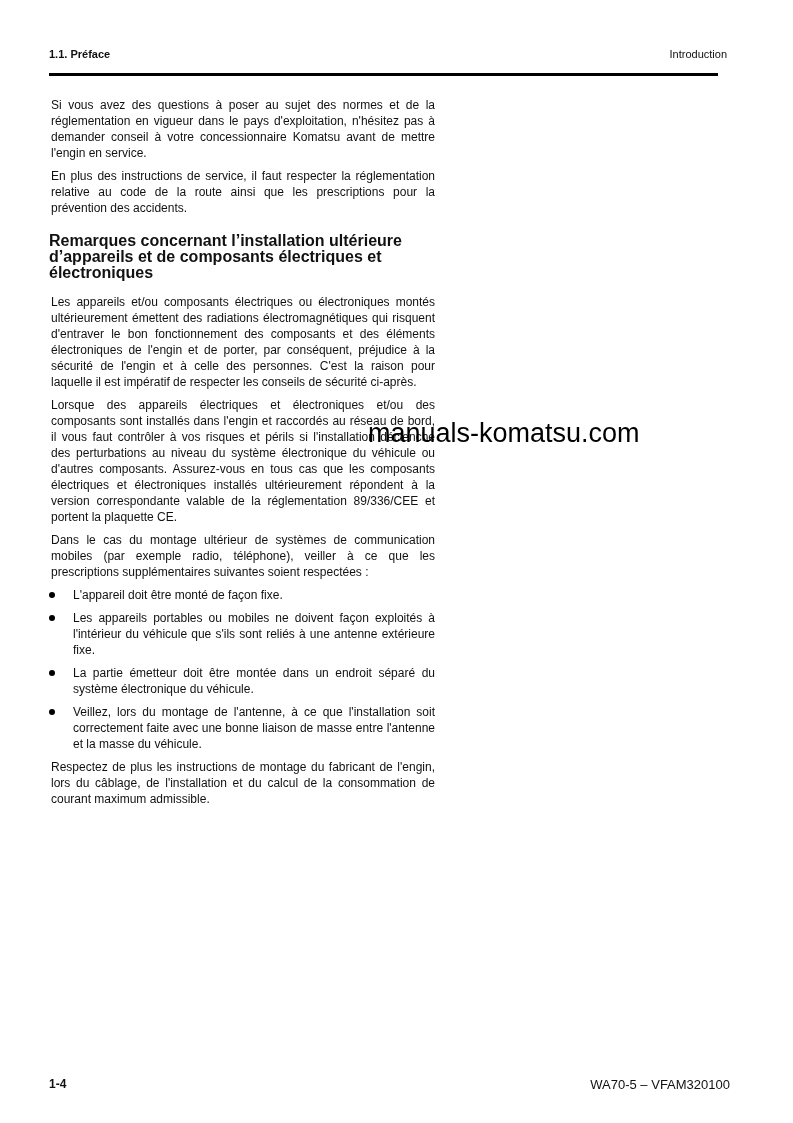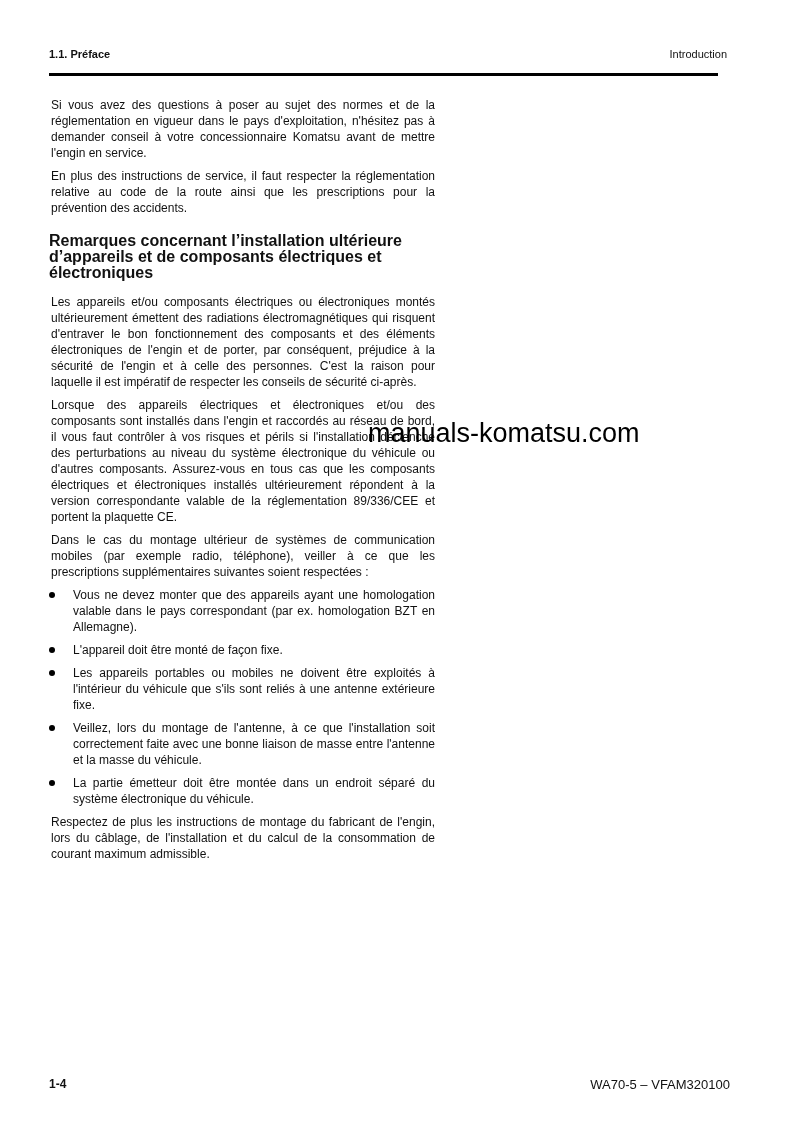--- a/index.html
+++ b/index.html
@@ -26,25 +26,24 @@
 <div class="hdr-rule"></div>
 
 <div class="content">
   <p>Si vous avez des questions à poser au sujet des normes et de la réglementation en vigueur dans le pays d'exploitation, n'hésitez pas à demander conseil à votre concessionnaire Komatsu avant de mettre l'engin en service.</p>
   <p>En plus des instructions de service, il faut respecter la réglementation relative au code de la route ainsi que les prescriptions pour la prévention des accidents.</p>
   <h3>Remarques concernant l’installation ultérieure d’appareils et de composants électriques et électroniques</h3>
   <p>Les appareils et/ou composants électriques ou électroniques montés ultérieurement émettent des radiations électromagnétiques qui risquent d'entraver le bon fonctionnement des composants et des éléments électroniques de l'engin et de porter, par conséquent, préjudice à la sécurité de l'engin et à celle des personnes. C'est la raison pour laquelle il est impératif de respecter les conseils de sécurité ci-après.</p>
   <p>Lorsque des appareils électriques et électroniques et/ou des composants sont installés dans l'engin et raccordés au réseau de bord, il vous faut contrôler à vos risques et périls si l'installation déclenche des perturbations au niveau du système électronique du véhicule ou d'autres composants. Assurez-vous en tous cas que les composants électriques et électroniques installés ultérieurement répondent à la version correspondante valable de la réglementation 89/336/CEE et portent la plaquette CE.</p>
   <p>Dans le cas du montage ultérieur de systèmes de communication mobiles (par exemple radio, téléphone), veiller à ce que les prescriptions supplémentaires suivantes soient respectées :</p>
   <ul class="bullets">
-    <li><span class="dot"></span><span>Vous ne devez monter que des appareils ayant une homologation valable dans le pays correspondant (par ex. homologation BZT en Allemagne).</span></li>
     <li><span class="dot"></span><span>L'appareil doit être monté de façon fixe.</span></li>
-    <li><span class="dot"></span><span>Les appareils portables ou mobiles ne doivent être exploités à l'intérieur du véhicule que s'ils sont reliés à une antenne extérieure fixe.</span></li>
+    <li><span class="dot"></span><span>Les appareils portables ou mobiles ne doivent façon exploités à l'intérieur du véhicule que s'ils sont reliés à une antenne extérieure fixe.</span></li>
+    <li><span class="dot"></span><span>La partie émetteur doit être montée dans un endroit séparé du système électronique du véhicule.</span></li>
     <li><span class="dot"></span><span>Veillez, lors du montage de l'antenne, à ce que l'installation soit correctement faite avec une bonne liaison de masse entre l'antenne et la masse du véhicule.</span></li>
-    <li><span class="dot"></span><span>La partie émetteur doit être montée dans un endroit séparé du système électronique du véhicule.</span></li>
   </ul>
   <p>Respectez de plus les instructions de montage du fabricant de l'engin, lors du câblage, de l'installation et du calcul de la consommation de courant maximum admissible.</p>
 </div>
 
 <div class="watermark">manuals-komatsu.com</div>
 
 <div class="ftr-left">1-4</div>
 <div class="ftr-right">WA70-5 – VFAM320100</div>
 
 </body></html>

